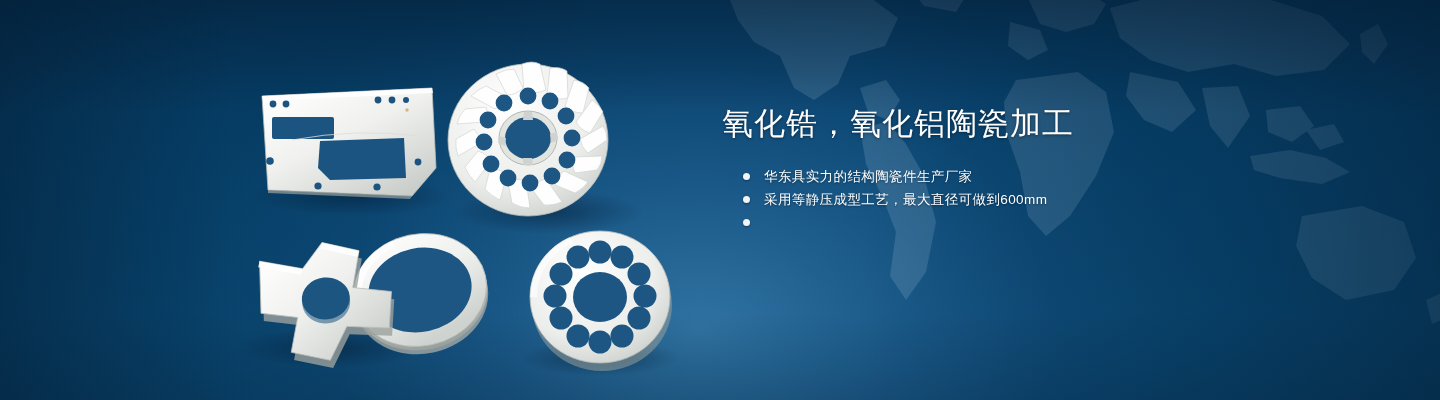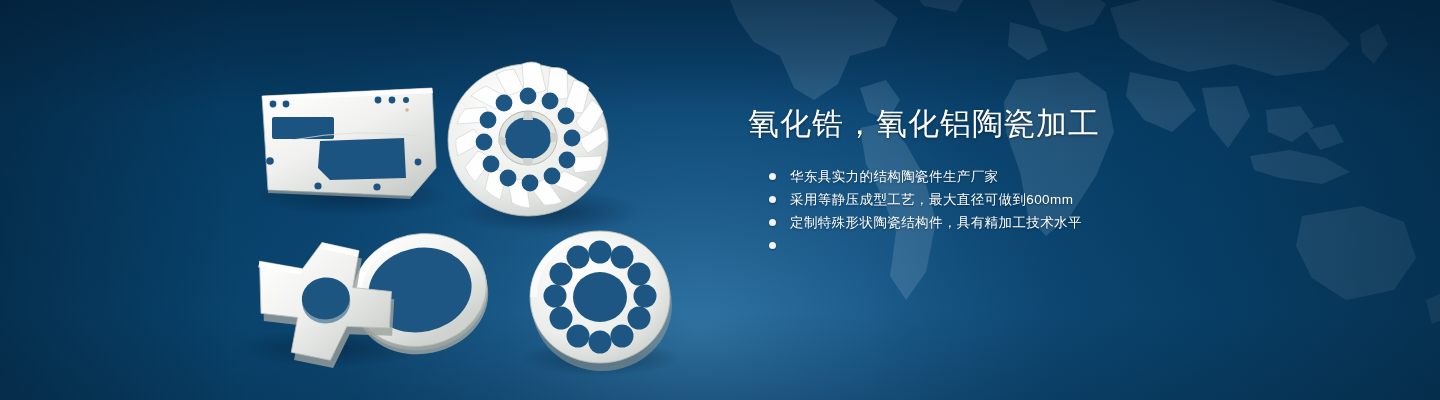--- a/index.html
+++ b/index.html
@@ -61,21 +61,21 @@
     left: 0;
     top: 0;
     width: 760px;
     height: 400px;
   }
   .products svg { width: 100%; height: 100%; display: block; }
 
   
   .copy {
     position: absolute;
-    left: 748px;
+    left: 722px;
     top: 104px;
     width: 620px;
   }
   .headline {
     color: #ffffff;
     font-size: 31px;
     line-height: 40px;
     letter-spacing: 1px;
     font-weight: 400;
     text-shadow: 0 1px 3px rgba(0,0,0,0.45);
@@ -307,21 +307,17 @@
       <li class="bullet">
         <span class="bullet-dot"></span>
         <span>华东具实力的结构陶瓷件生产厂家</span>
       </li>
       <li class="bullet">
         <span class="bullet-dot"></span>
         <span>采用等静压成型工艺，最大直径可做到600mm</span>
       </li>
       <li class="bullet">
         <span class="bullet-dot"></span>
-        <span>定制特殊形状陶瓷结构件，具有精加工技术水平</span>
-      </li>
-      <li class="bullet">
-        <span class="bullet-dot"></span>
       </li>
     </ul>
   </div>
 
 </div>
 
 </body></html>

